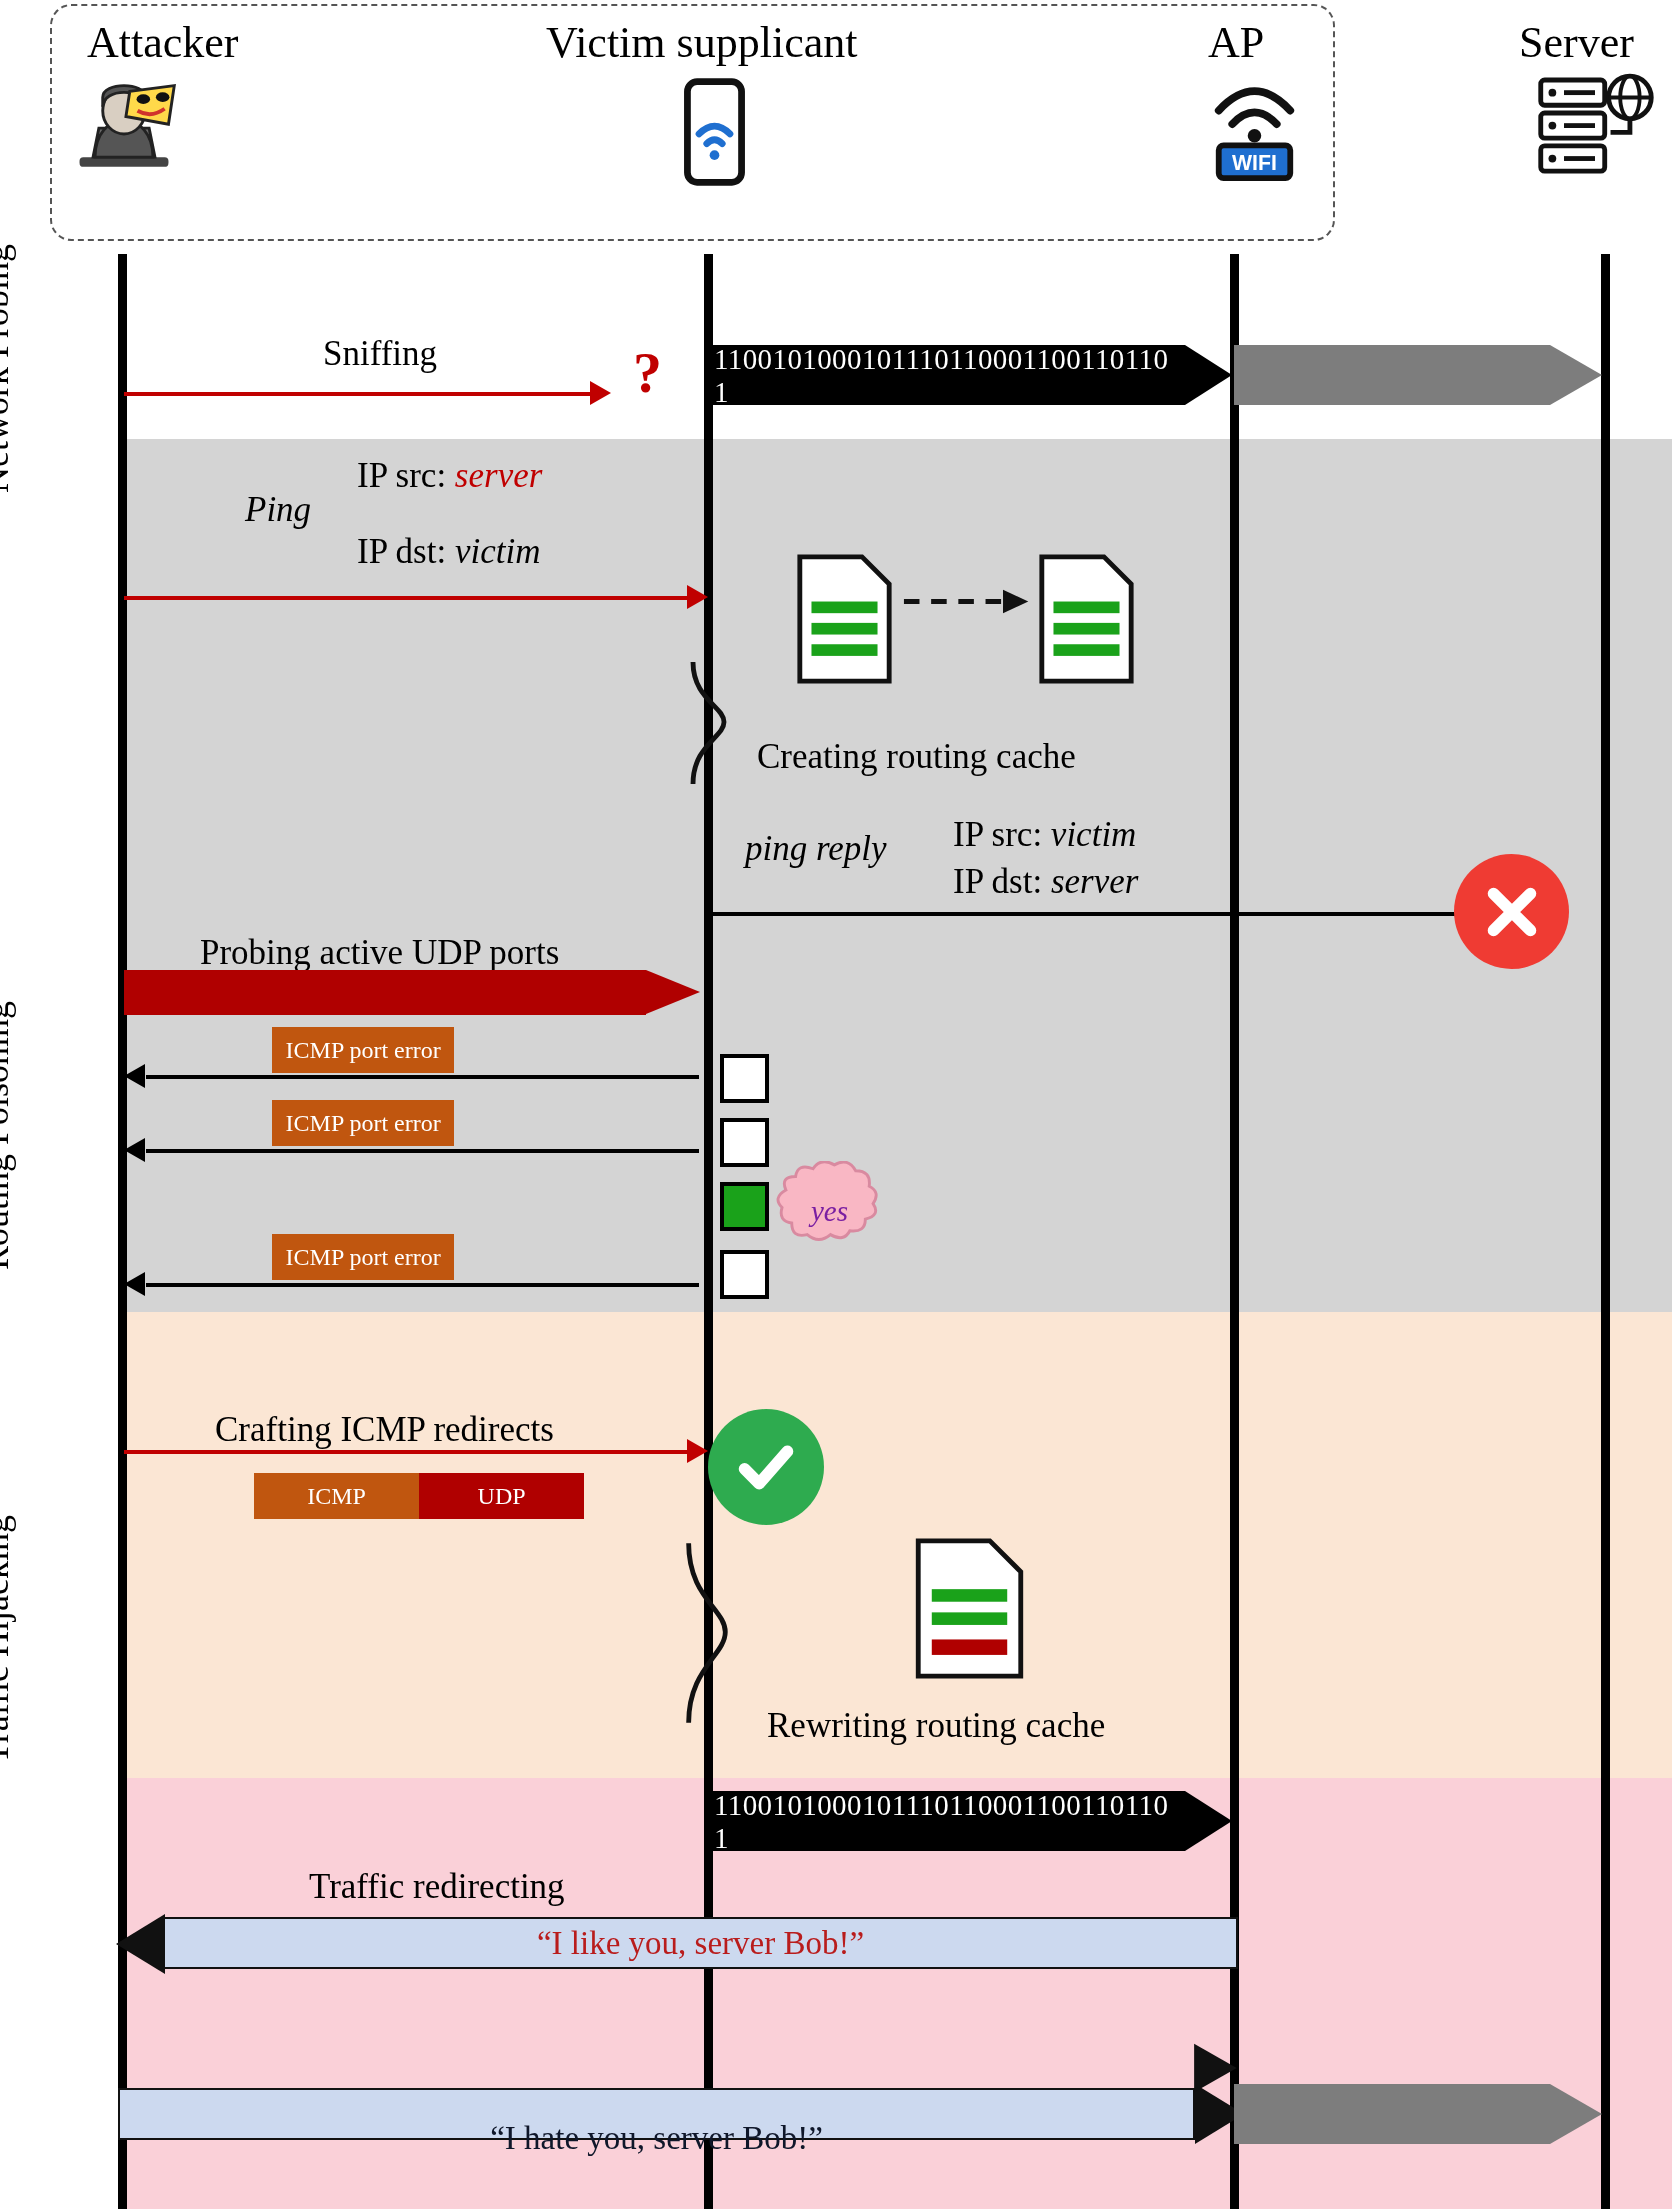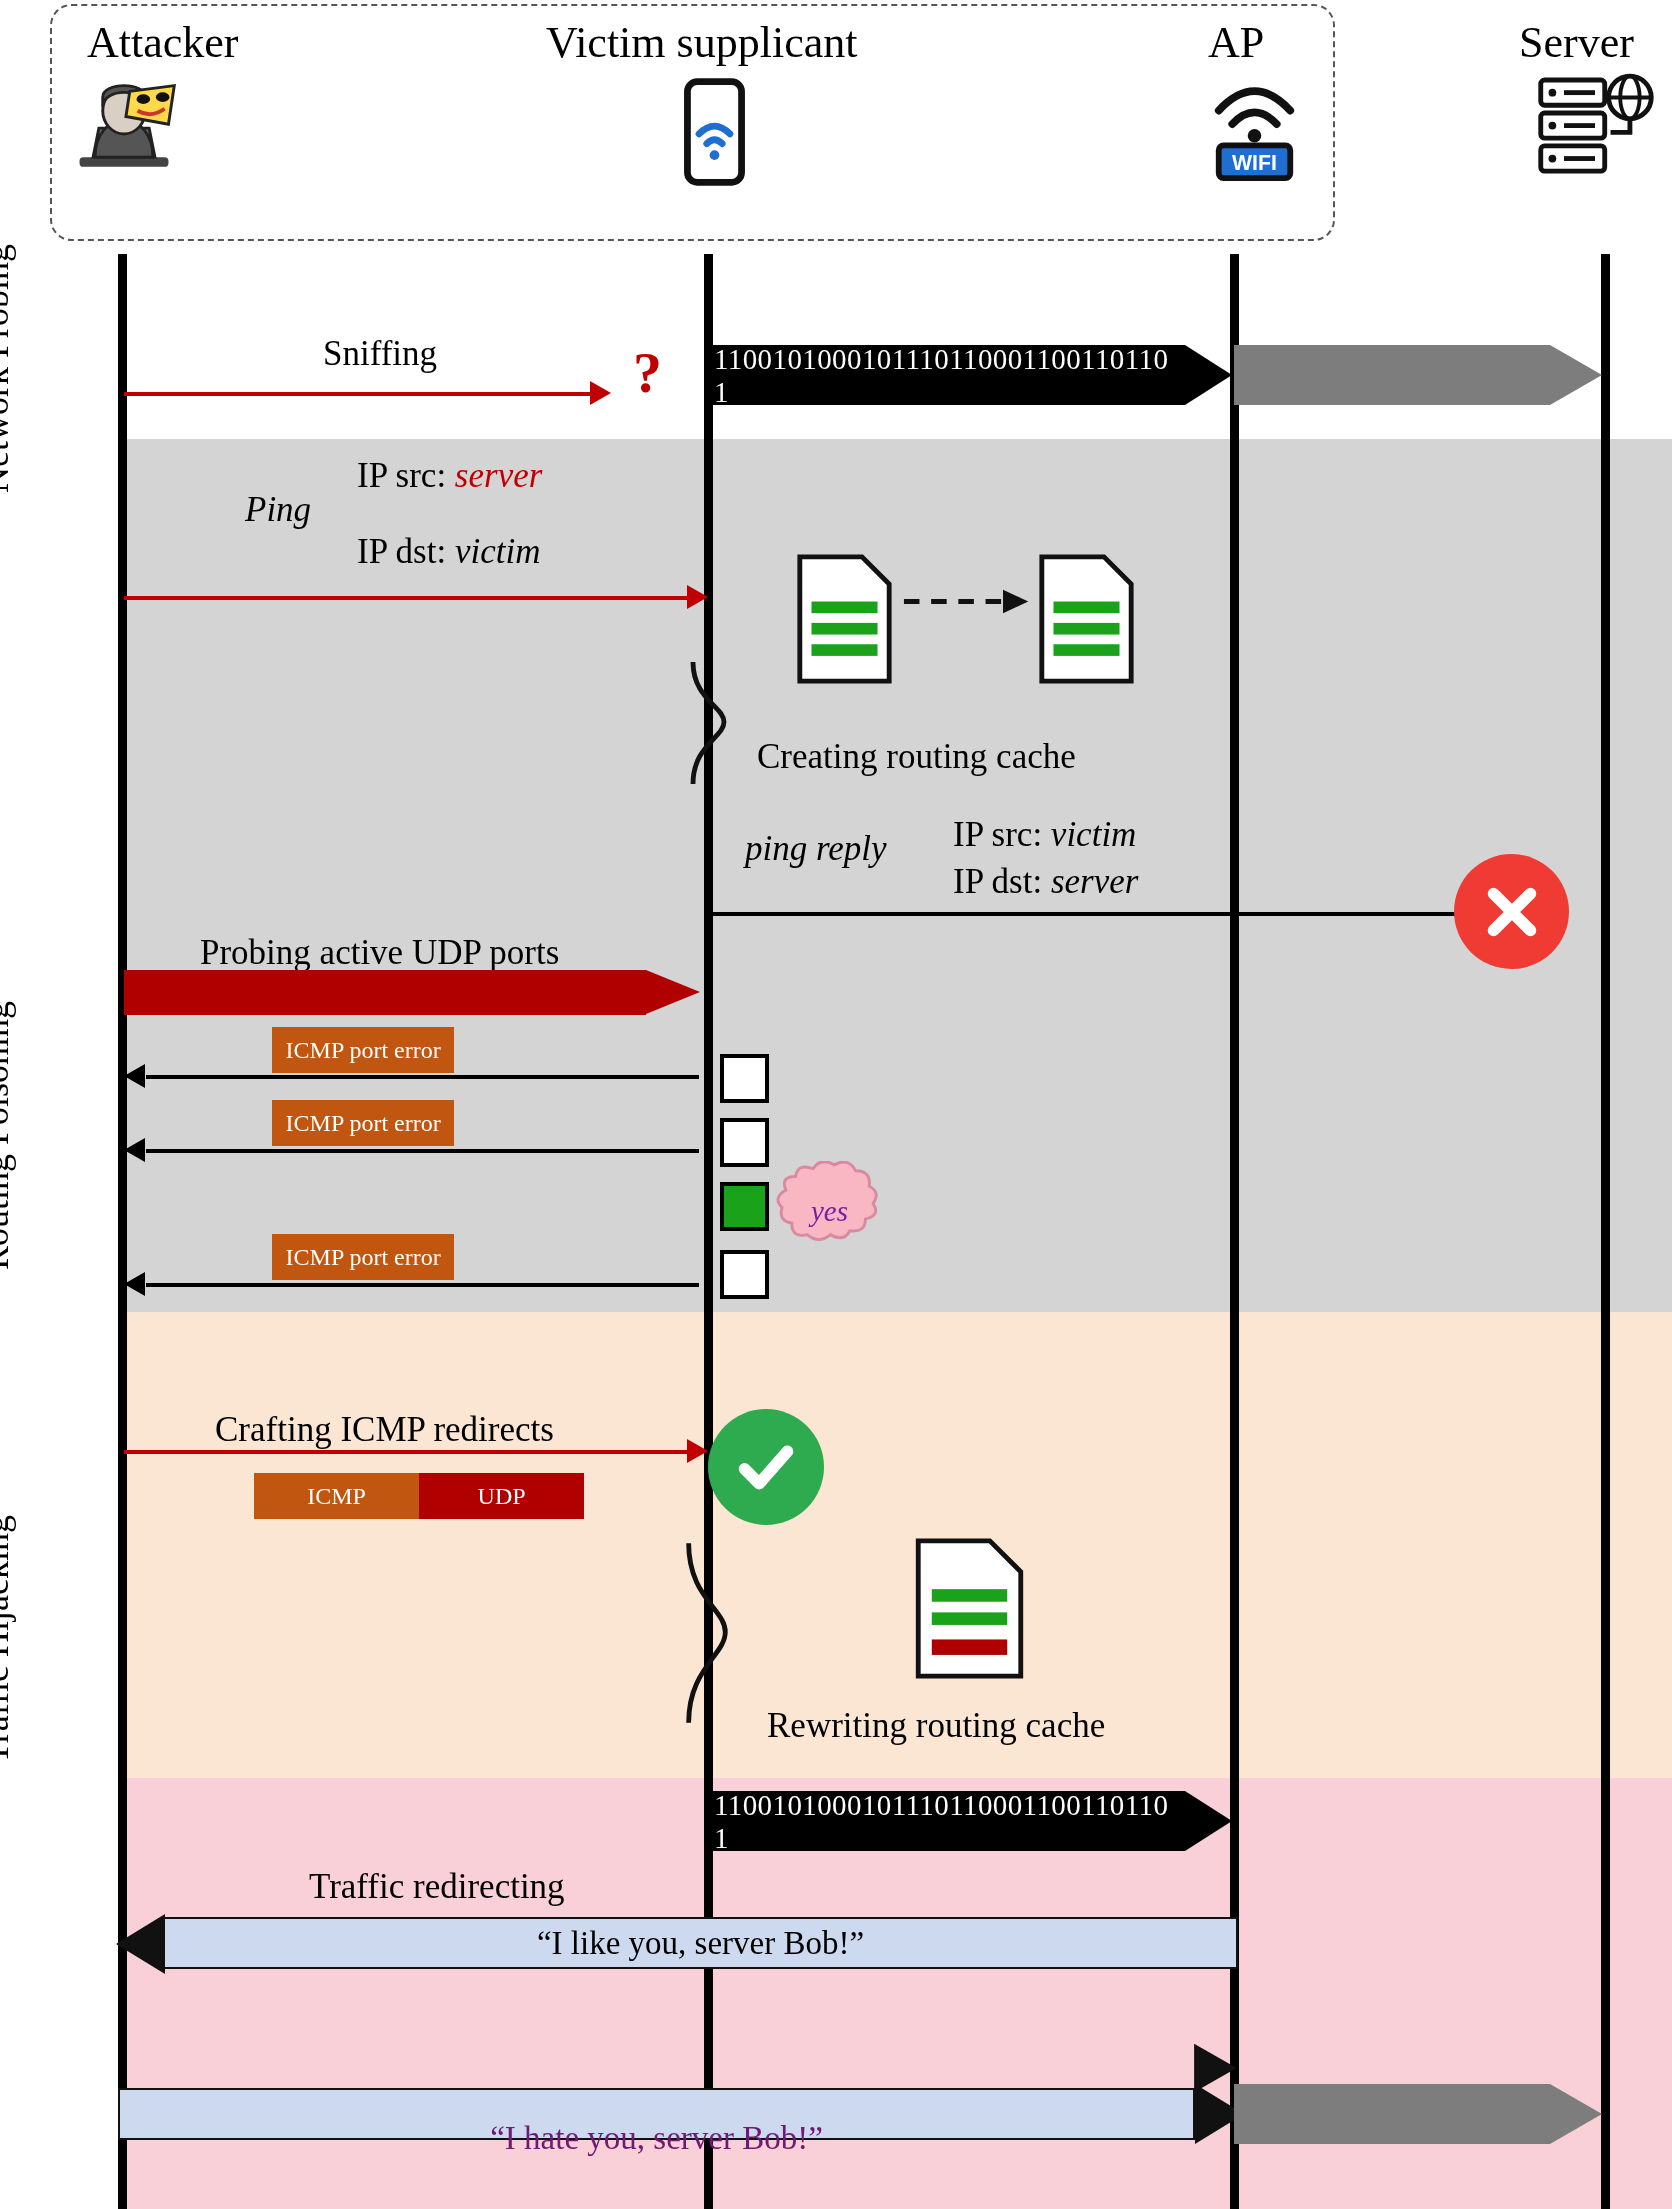--- a/index.html
+++ b/index.html
@@ -28,22 +28,22 @@
   
   .step-label{position:absolute;transform-origin:left top;writing-mode:vertical-rl;transform:rotate(180deg);font-size:36px;line-height:43px;text-align:center;}
   #step1-label{left:17.5px;top:621px;height:505px;}
   #step2-label{left:17.5px;top:1339px;height:408px;}
   #step3-label{left:17.5px;top:1824px;height:369px;}
 
   
   .txt{position:absolute;white-space:nowrap;font-size:35px;line-height:39px;}
   .ital{font-style:italic;}
   .red{color:#c00000;}
-  .green{color:#000000;}
-  .purple{color:#701a75;margin-top:48px;}
+  .green{color:#b91c1c;}
+  .purple{color:#0f172a;margin-top:48px;}
 
   
   .arrow-line{position:absolute;height:3.9px;background:#000;}
   .arrow-line.red{background:#c00000;}
   .arrow-head{position:absolute;width:0;height:0;}
   .ah-right{border-top:12.6px solid transparent;border-bottom:12.6px solid transparent;border-left:21.3px solid #000;}
   .ah-right.red{border-left-color:#c00000;}
   .ah-left{border-top:12.6px solid transparent;border-bottom:12.6px solid transparent;border-right:21.3px solid #000;}
 
   

